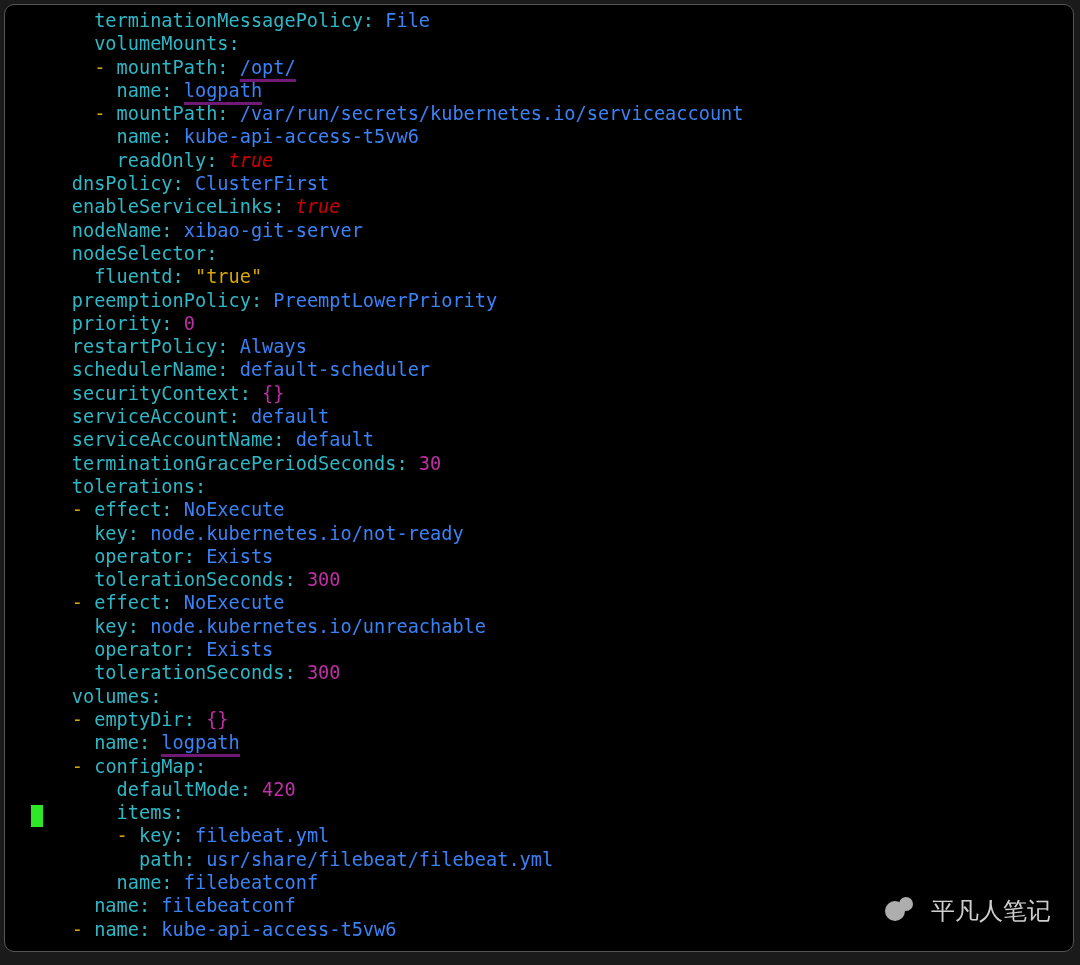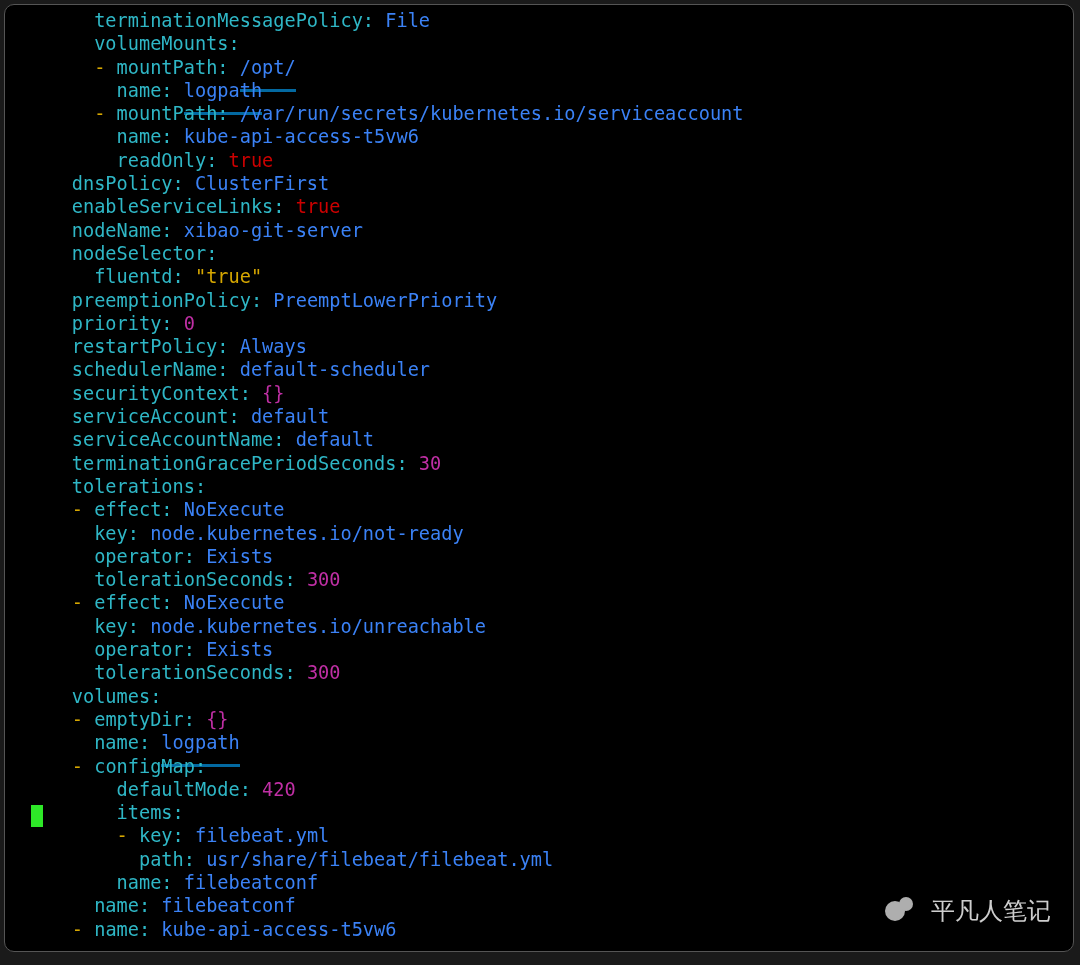--- a/index.html
+++ b/index.html
@@ -2,23 +2,23 @@
 <html><head>
 <meta charset="utf-8">
 <style>
   html,body{margin:0;padding:0;background:#1a1a1a;width:1080px;height:965px;overflow:hidden;}
   .frame{position:relative;margin:4px;border:1px solid #555;border-radius:10px;width:1068px;height:946px;background:#000;overflow:hidden;}
   pre.code{margin:0;padding:4px 8px 4px 22px;font-family:"Menlo","Consolas","DejaVu Sans Mono",monospace;font-size:18.6px;line-height:23.3px;color:#e8e8e8;white-space:pre;}
   .k{color:#2fb7c6;}      
   .d{color:#d6a700;}      
   .v{color:#3b82f6;}      
   .n{color:#c02fa5;}      
-  .t{color:#cc0000;}      
+  .t{color:#cc0000;font-style:italic;}      
   .s{color:#d6a700;}      
-  .u{border-bottom:3px solid #0369a1;padding-bottom:11px;}
+  .u{border-bottom:3px solid #701a75;padding-bottom:1px;}
   .cursor{position:absolute;left:26px;top:800px;width:12px;height:22px;background:#2ee828;}
   .wm{position:absolute;right:22px;bottom:24px;display:flex;align-items:center;gap:12px;color:#e0e0e0;font-family:"PingFang SC","Microsoft YaHei",sans-serif;font-size:24px;opacity:0.92;}
   .wm-icon{width:34px;height:28px;position:relative;}
   .wm-icon .b1,.wm-icon .b2{position:absolute;border-radius:50%;background:#bdbdbd;}
   .wm-icon .b1{width:20px;height:20px;left:0;top:4px;}
   .wm-icon .b2{width:14px;height:14px;left:14px;top:0;}
 </style>
 </head>
 <body>
 

